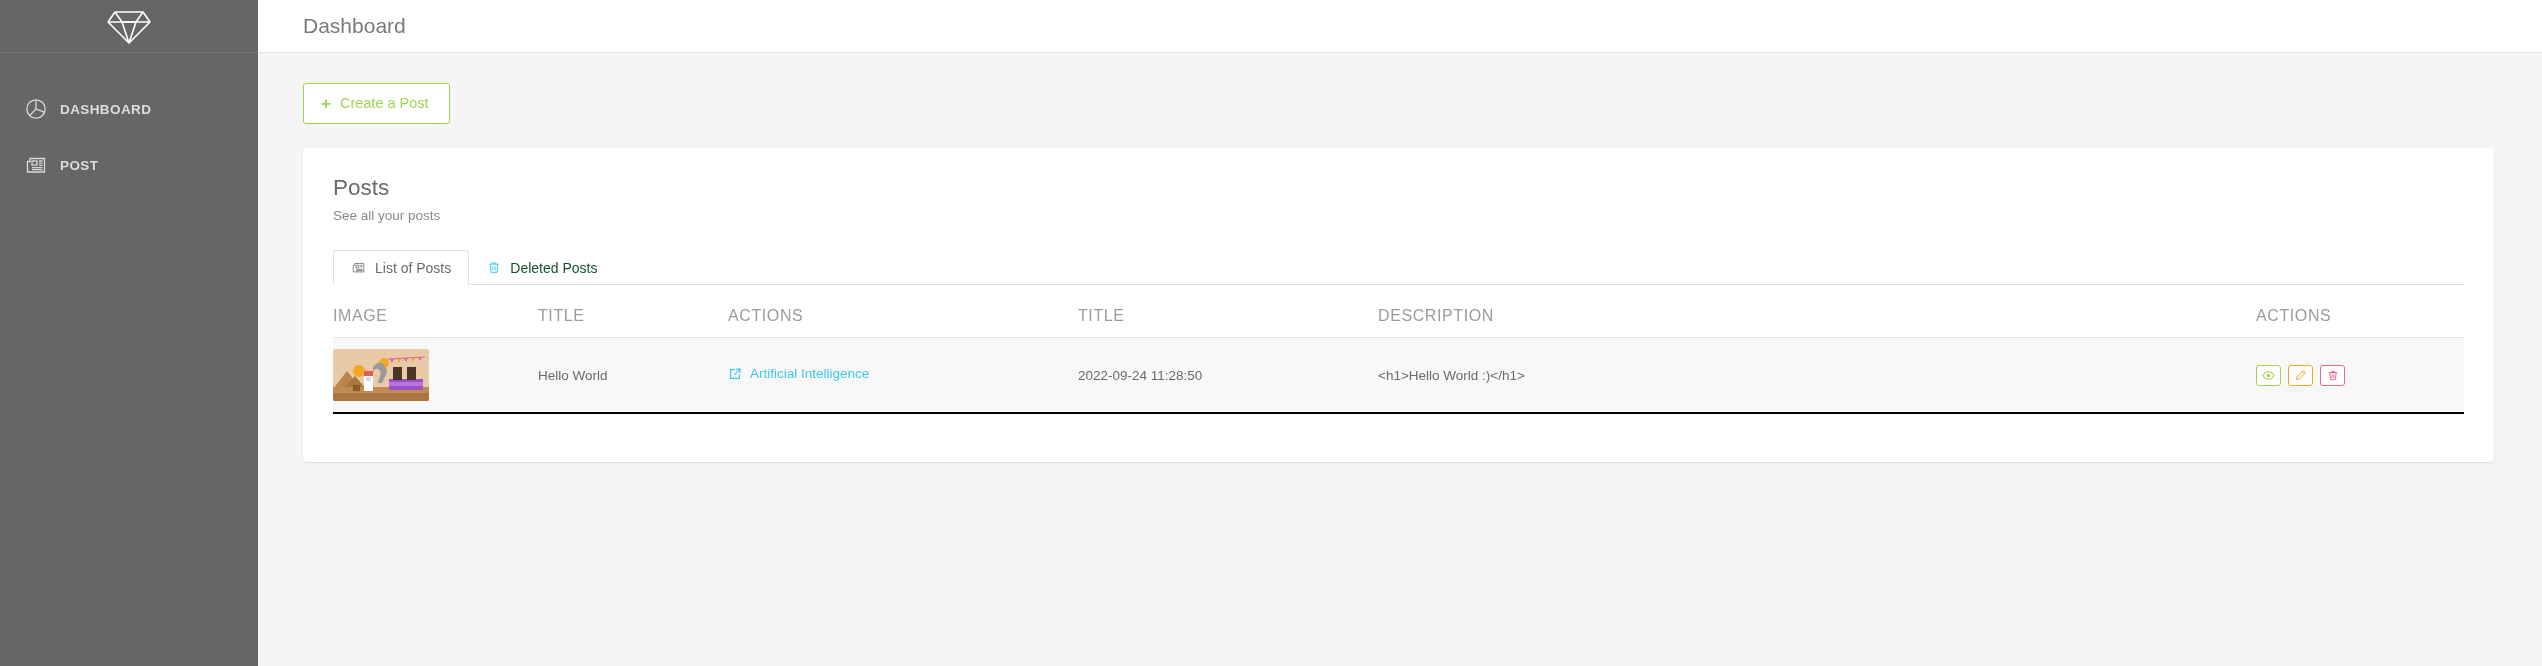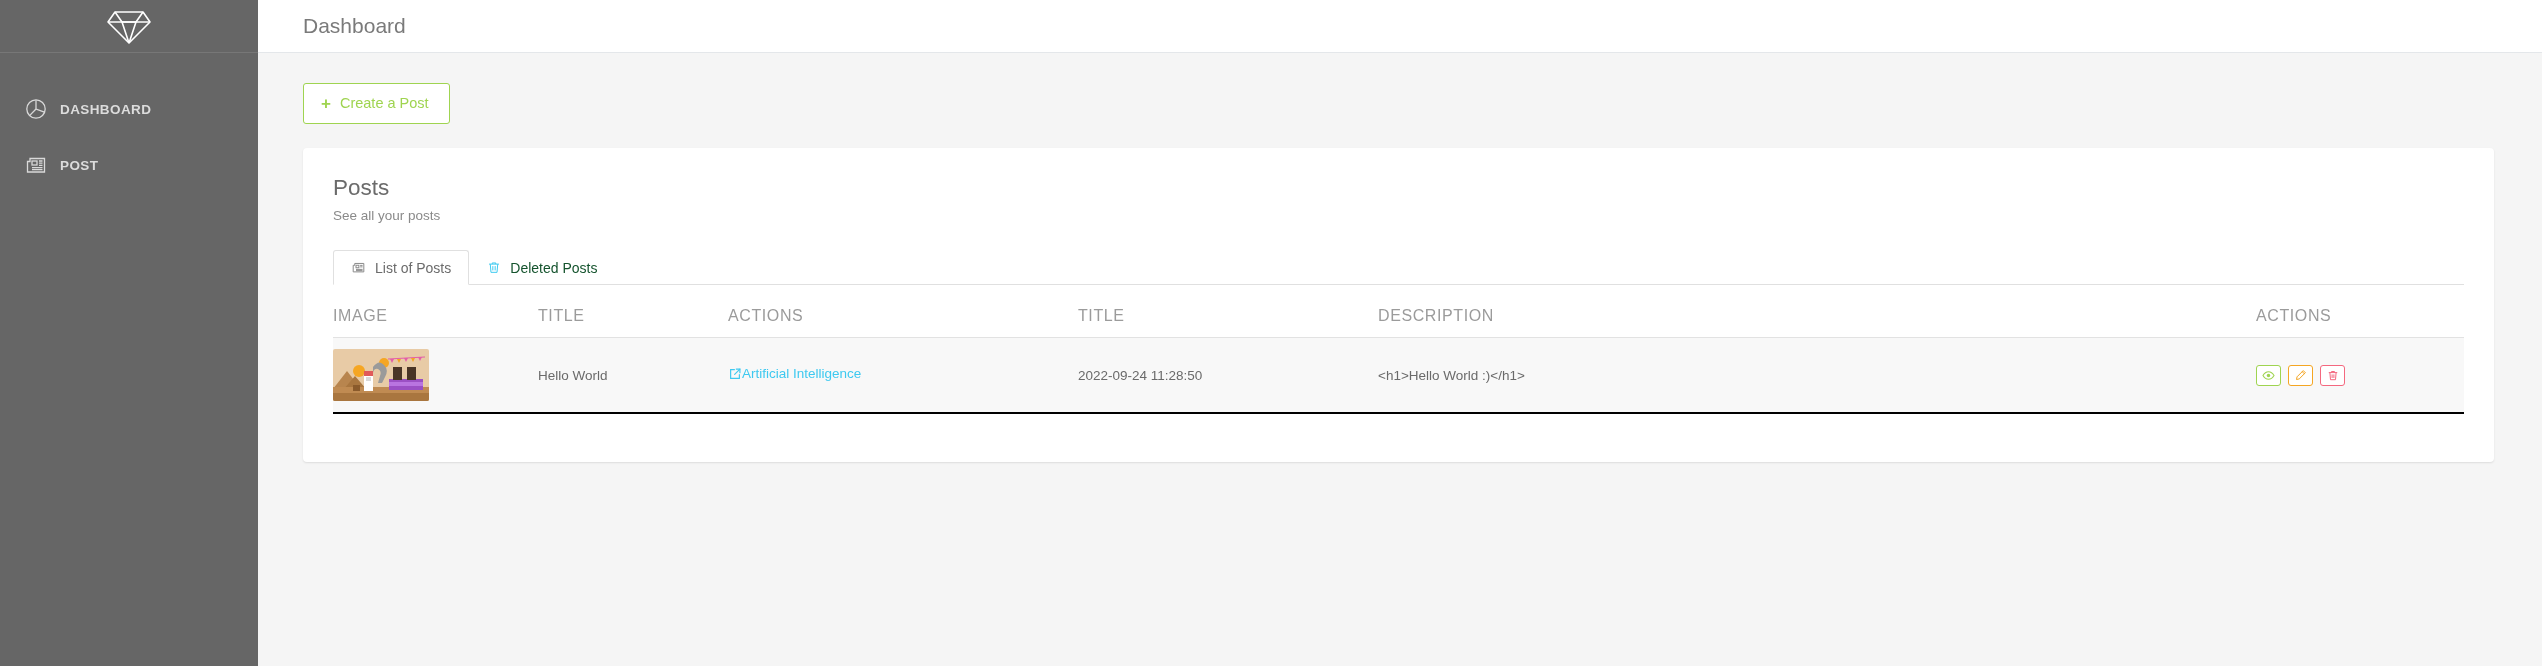--- a/index.html
+++ b/index.html
@@ -224,21 +224,21 @@
     height: 52px;
     border-radius: 2px;
     display: block;
     overflow: hidden;
   }
   .thumb svg { display: block; width: 96px; height: 52px; }
 
   .cat-link {
     display: inline-flex;
     align-items: center;
-    gap: 0;
+    gap: 8px;
     color: #3ec9f0;
     text-decoration: none;
     font-size: 13.5px;
     cursor: pointer;
   }
   .cat-link svg { display: block; }
 
   
   .actions {
     display: flex;

